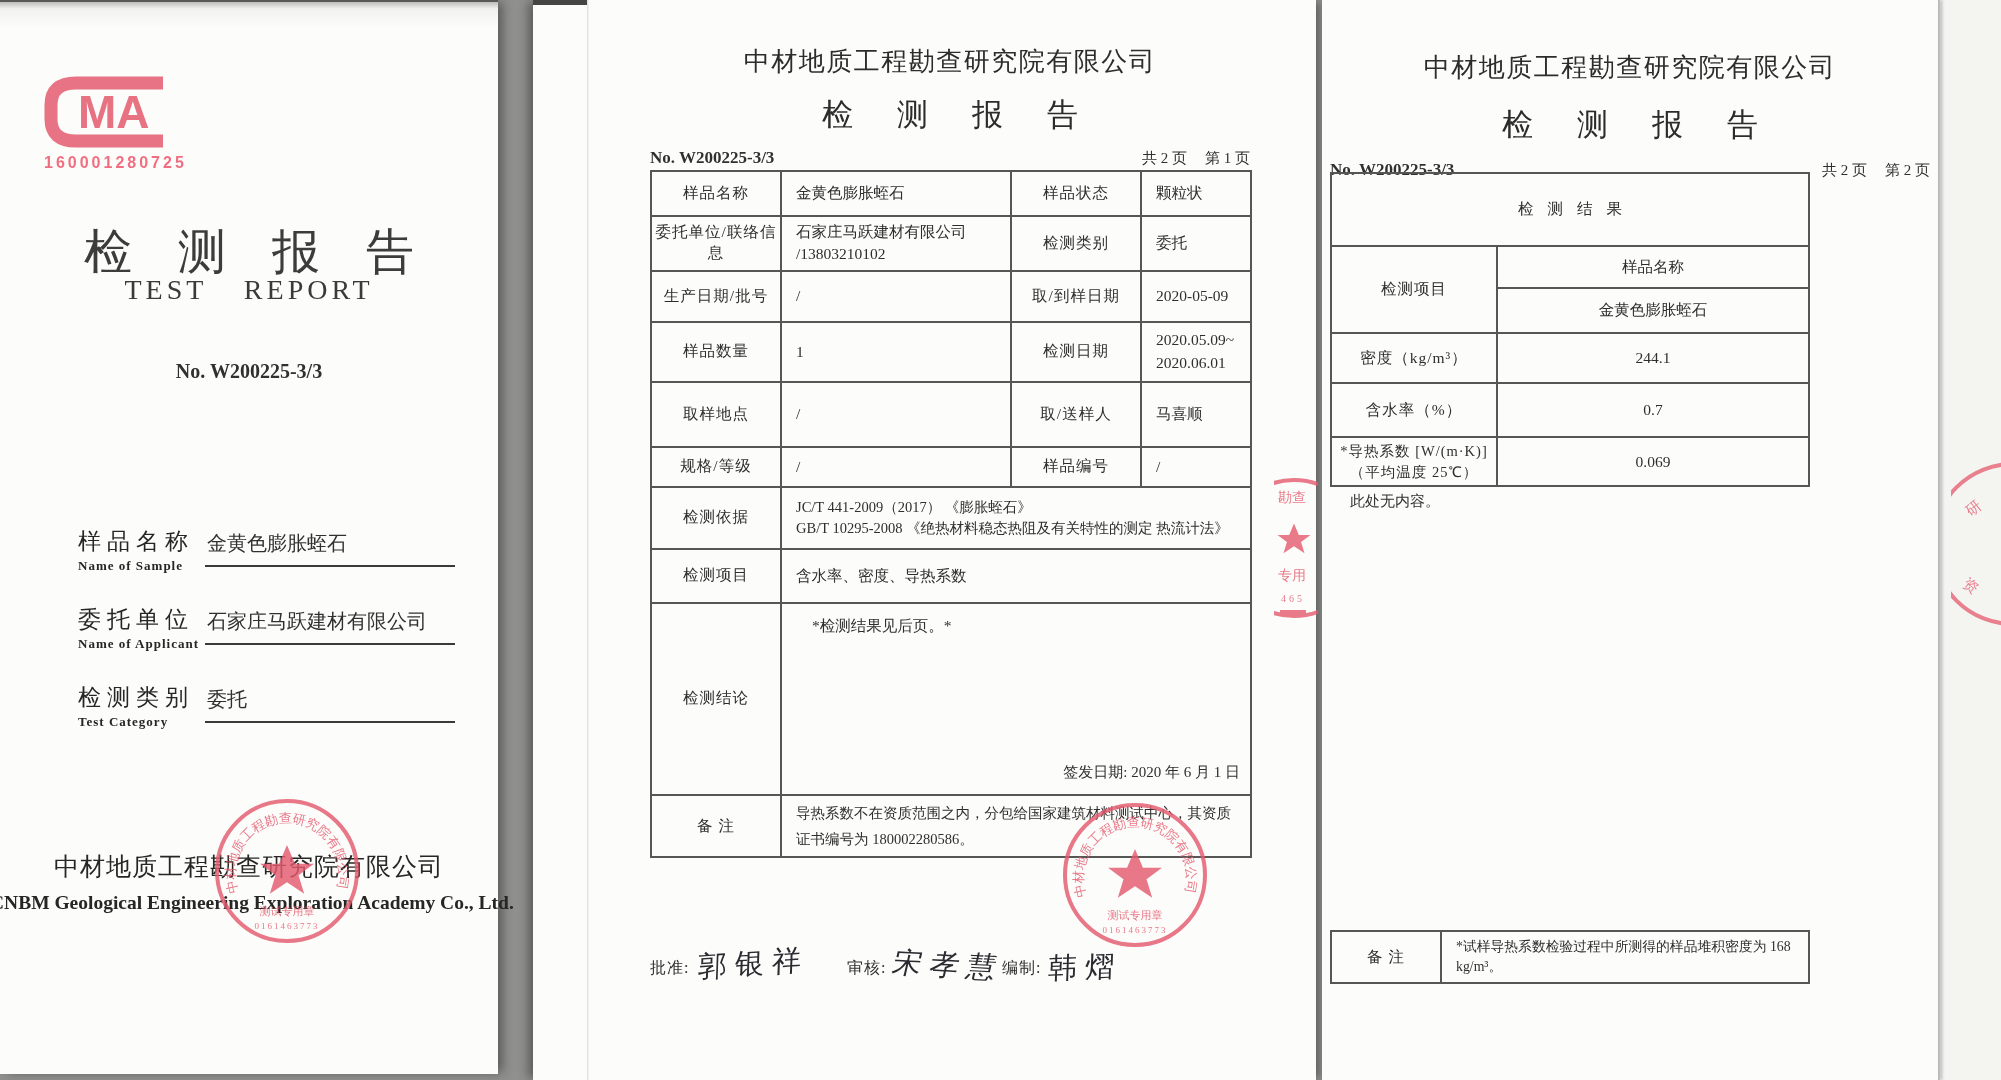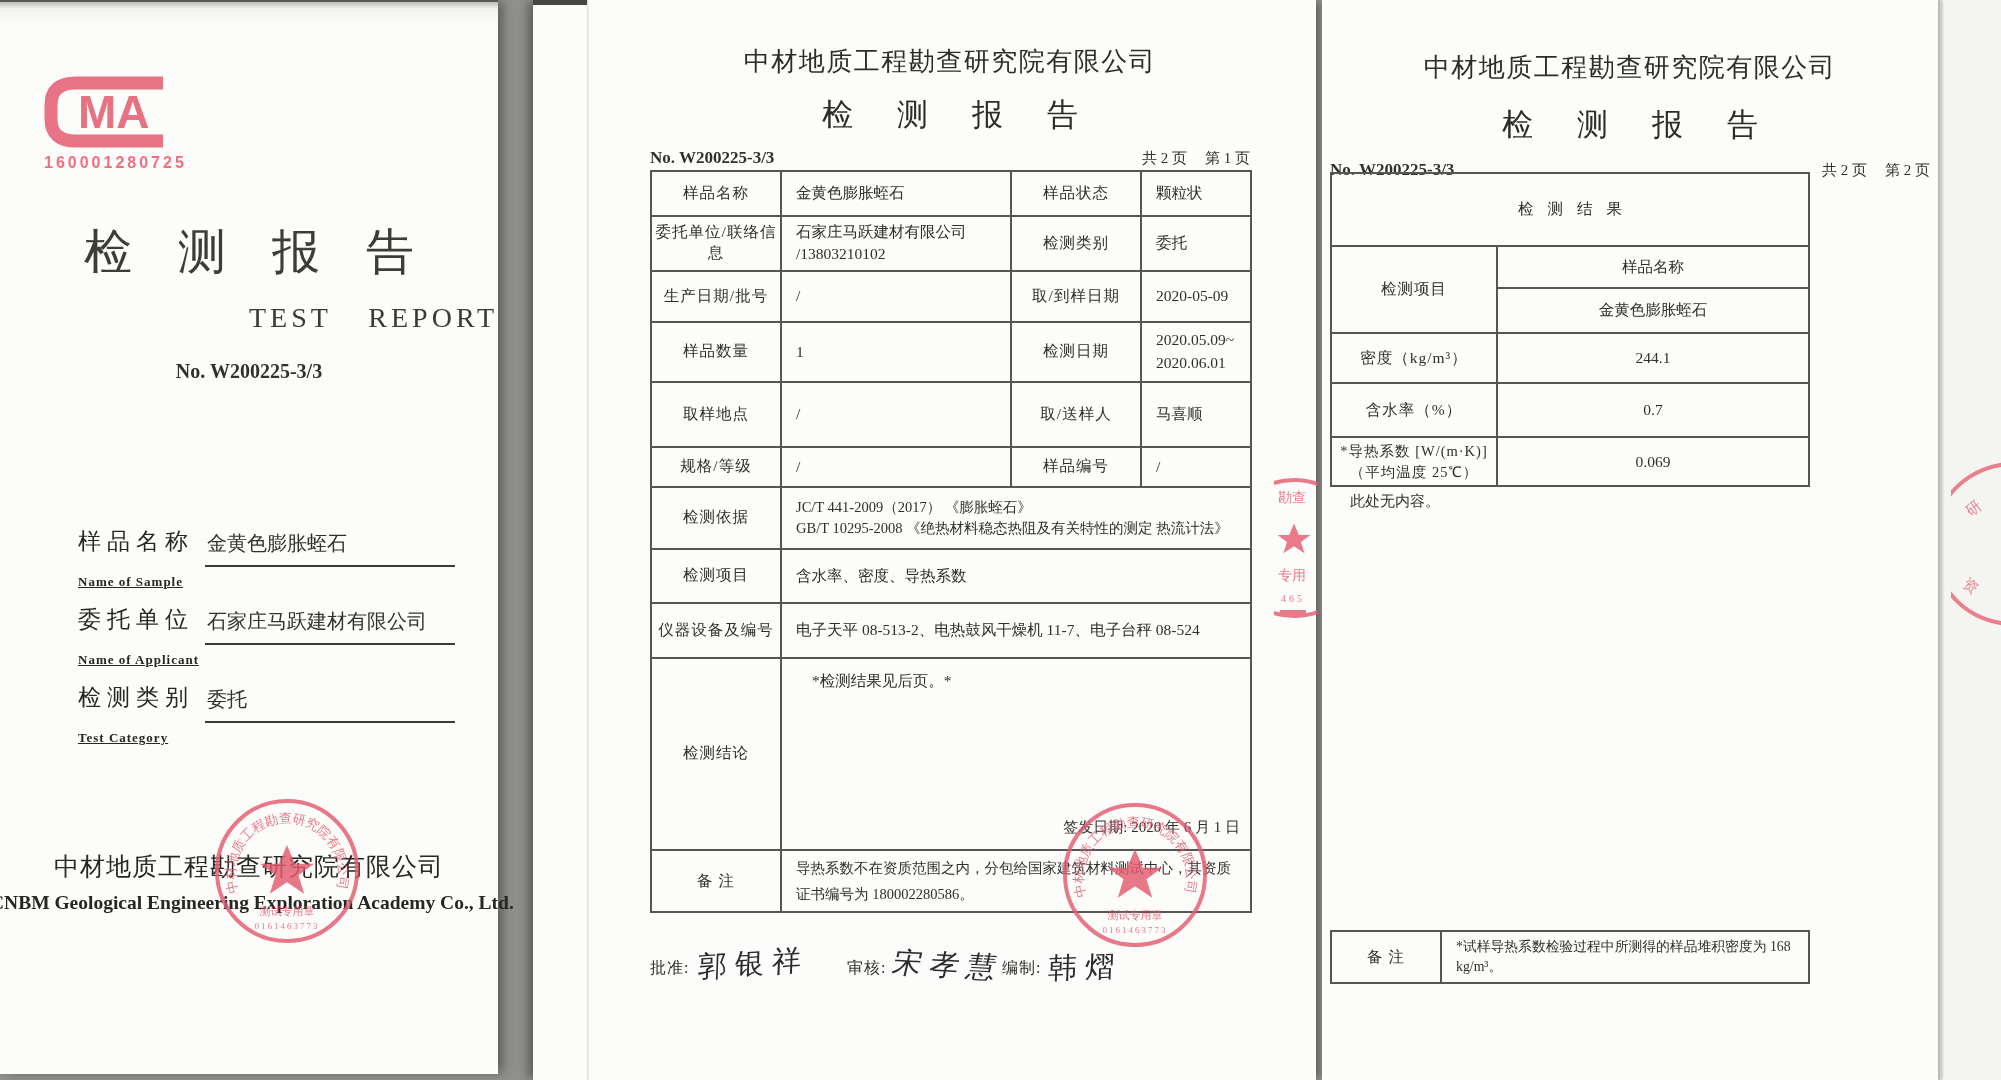--- a/index.html
+++ b/index.html
@@ -24,28 +24,28 @@
   .page3 { left:1322px; top:0; width:679px; height:1080px; }
   .page3 .fold { position:absolute; left:616px; top:0; bottom:0; width:2px; background:#bcbcba; box-shadow:2px 0 3px rgba(120,120,118,.6); }
   .page3 .backing { position:absolute; left:618px; right:0; top:0; bottom:0; background:#f4f4f1; }
 
   
   .cma-badge { position:absolute; left:42px; top:68px; }
   .cma-code { position:absolute; left:44px; top:152px; font-family:"Liberation Sans",sans-serif;
               font-weight:bold; font-size:16px; letter-spacing:3px; color:#f0566c; opacity:.85; }
   .p1-title { position:absolute; left:0; right:0; top:218px; text-align:center; font-size:48px; color:#3c3c3a; }
   .p1-title span { letter-spacing:46px; margin-right:-46px; }
-  .p1-title-en { position:absolute; left:0; right:0; top:300px; text-align:right; font-size:28px;
+  .p1-title-en { position:absolute; left:0; right:0; top:272px; text-align:center; font-size:28px;
                  letter-spacing:4px; word-spacing:26px; color:#3a3a38; }
   .p1-no { position:absolute; left:0; right:0; top:358px; text-align:center; font-weight:bold; font-size:20px; }
   .field { position:absolute; left:78px; width:380px; }
   .f1 { top:524px; } .f2 { top:602px; } .f3 { top:680px; }
   .field .lab-cn { font-size:23px; color:#262624; }
   .field .lab-cn span { letter-spacing:6px; margin-right:-6px; }
-  .field .lab-en { font-size:13px; font-weight:bold; letter-spacing:1px; color:#262624; margin-top:17px;text-decoration:underline; }
+  .field .lab-en { font-size:13px; font-weight:bold; letter-spacing:1px; color:#262624; margin-top:1px; }
   .field .val { position:absolute; left:127px; top:4px; width:248px; font-size:20px;
                 border-bottom:2px solid #3a3a38; padding-bottom:8px; padding-left:2px; }
   .p1-company-cn { position:absolute; left:0; right:0; top:848px; text-align:center; font-size:25px; letter-spacing:1px; color:#262624; }
   .p1-company-en { position:absolute; left:-10px; width:486px; top:890px; text-align:center; font-size:19.5px;
                    font-weight:bold; white-space:nowrap; color:#262624; }
   .stamp { position:absolute; opacity:.82; }
   .stamp-p1 { left:212px; top:794px; }
   .stamp-p2 { left:527px; top:800px; }
 
   
@@ -204,24 +204,20 @@
       </tr>
       <tr style="height:62px">
         <td class="lab">检测依据</td>
         <td class="val small-val" colspan="3">JC/T 441-2009（2017） 《膨胀蛭石》
 GB/T 10295-2008 《绝热材料稳态热阻及有关特性的测定 热流计法》</td>
       </tr>
       <tr style="height:54px">
         <td class="lab">检测项目</td>
         <td class="val" colspan="3">含水率、密度、导热系数</td>
       </tr>
-      <tr style="height:55px">
-        <td class="lab">仪器设备及编号</td>
-        <td class="val" colspan="3">电子天平 08-513-2、电热鼓风干燥机 11-7、电子台秤 08-524</td>
-      </tr>
       <tr style="height:192px">
         <td class="lab">检测结论</td>
         <td class="concl-cell" colspan="3">
           <span class="concl-note">*检测结果见后页。*</span>
           <span class="issue-date">签发日期: 2020 年 6 月 1 日</span>
         </td>
       </tr>
       <tr style="height:60px">
         <td class="lab">备  注</td>
         <td class="val small-val" colspan="3" style="line-height:1.8">导热系数不在资质范围之内，分包给国家建筑材料测试中心，其资质证书编号为 180002280586。</td>

